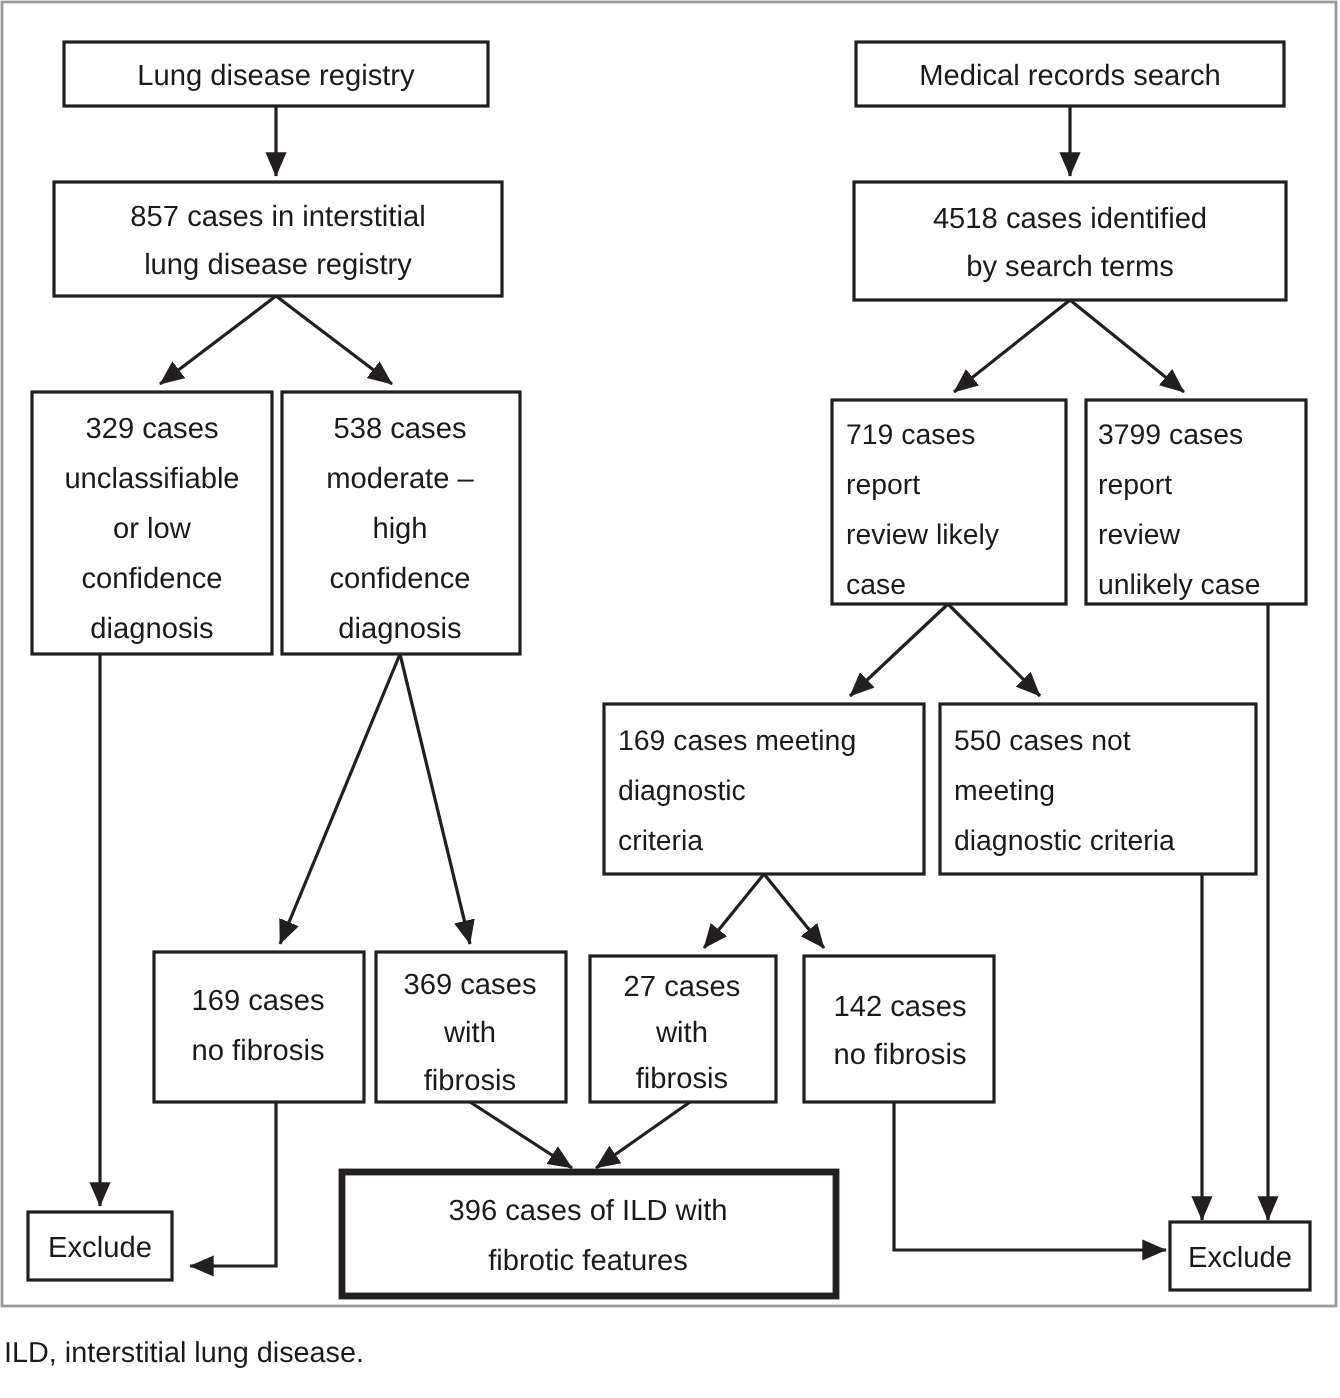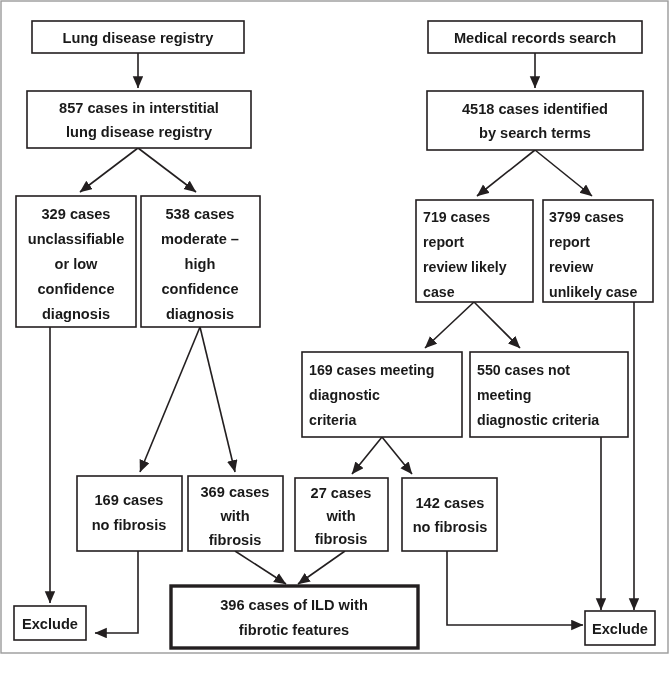--- a/index.html
+++ b/index.html
@@ -11,21 +11,20 @@
     width: 670px;
     height: 699px;
     font-family: "Liberation Sans", sans-serif;
     color: #1a1a1a;
     overflow: hidden;
   }
   #figure-root {
     position: relative;
     width: 670px;
     height: 605px;
-    font-weight: bold;
   }
   #flow-svg {
     display: block;
     width: 670px;
     height: 655px;
   }
   .box-rect {
     fill: #ffffff;
     stroke: #231f20;
     stroke-width: 1.6;
@@ -231,14 +230,17 @@
     </g>
 
     <g>
       <rect class="box-rect emphasis" x="171" y="586" width="247" height="62"></rect>
       <text class="box-text" x="294" y="610" text-anchor="middle">396 cases of ILD with</text>
       <text class="box-text" x="294" y="635" text-anchor="middle">fibrotic features</text>
     </g>
 
   </svg>
 
+  <div class="caption-bar">
+    <div class="caption-text">ILD, interstitial lung disease.</div>
+  </div>
 
 </div>
 
 </body></html>

